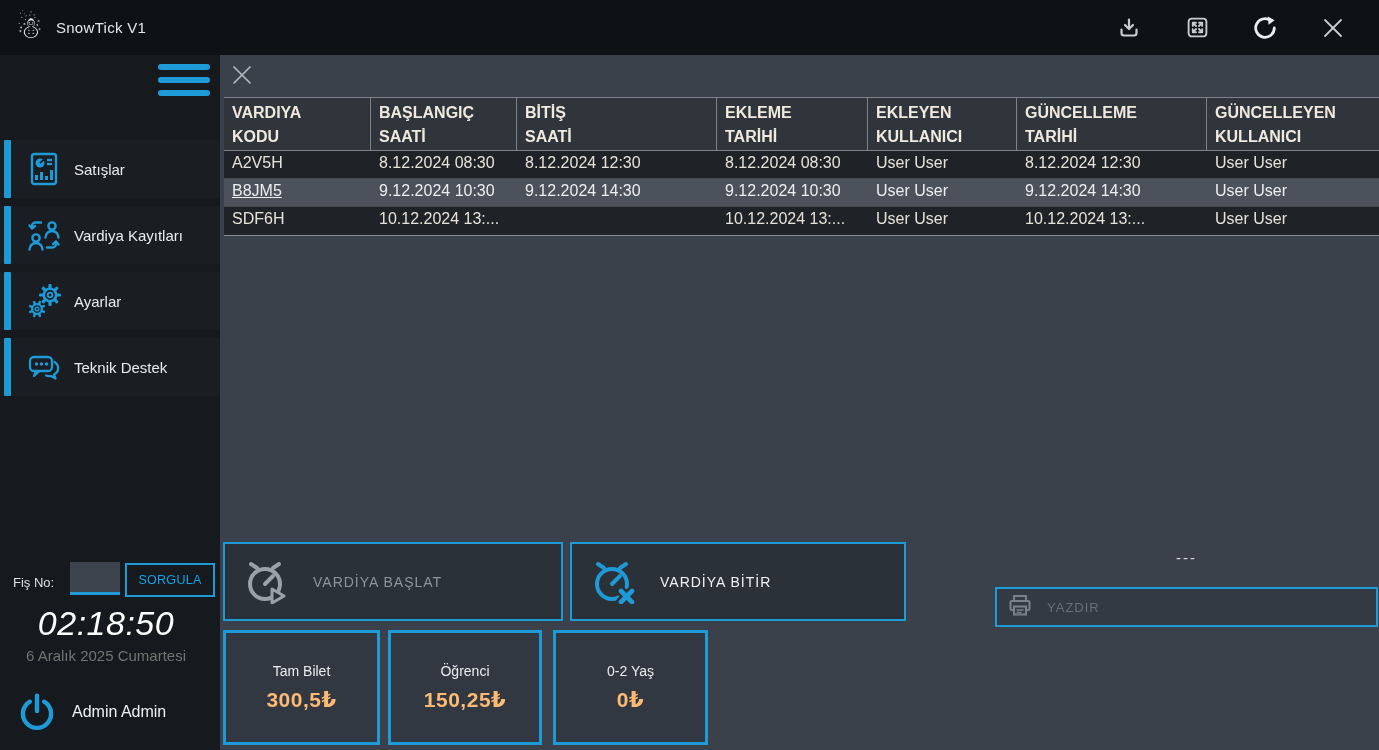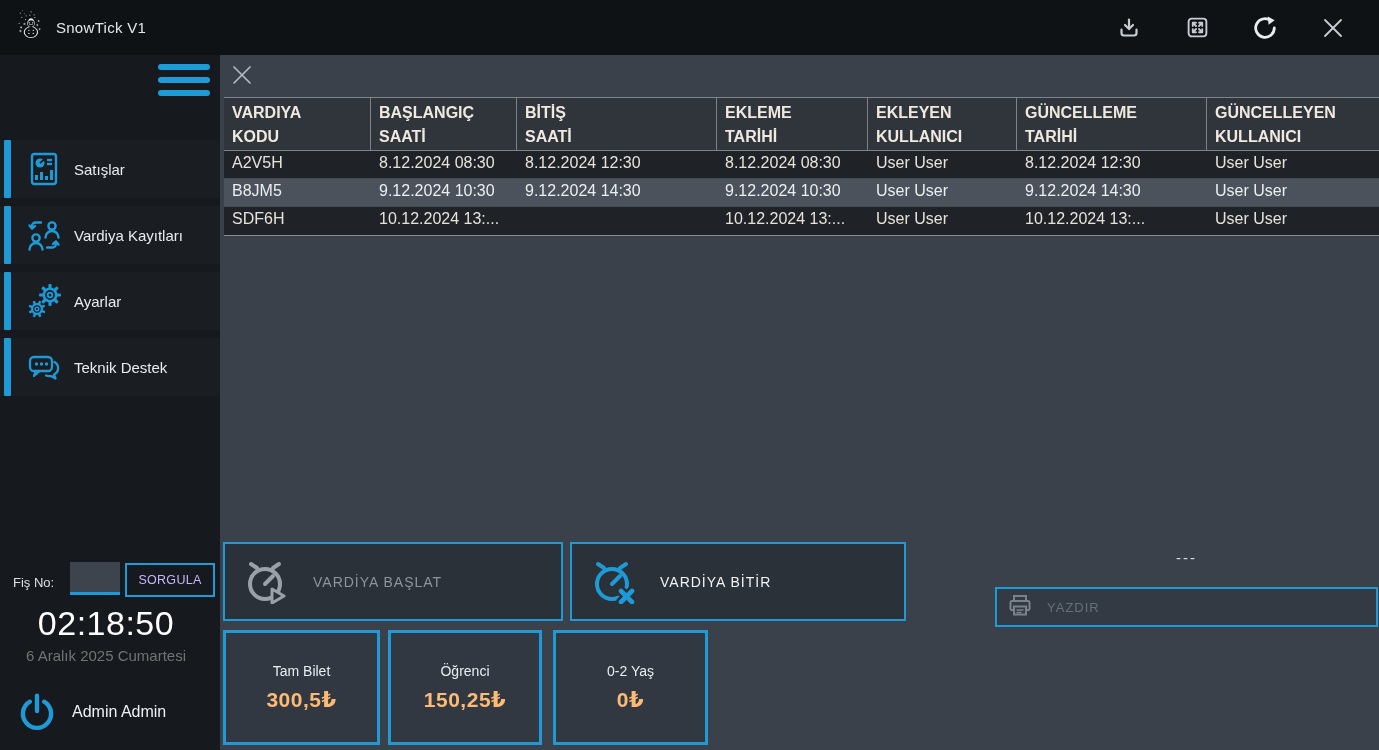--- a/index.html
+++ b/index.html
@@ -29,25 +29,25 @@
   .nav-accent { position:absolute; left:4px; top:0; width:7px; height:58px;
                 background:#1e9ad7; border-radius:1px; }
   .nav-icon { margin-left:26px; width:36px; height:36px; flex:none; }
   .nav-label { margin-left:12px; font-size:15px; color:#e9ecef; white-space:nowrap; }
 
   .fis-label { position:absolute; left:13px; top:520px; font-size:13px; color:#dde1e5; }
   .fis-input { position:absolute; left:70px; top:507px; width:50px; height:33px;
                background:#3e444d; border:none; border-bottom:3px solid #1e9ad7;
                color:#eef1f4; font-size:14px; padding:0 5px; outline:none; }
   .sorgula { position:absolute; left:125px; top:508px; width:90px; height:34px;
-             background:transparent; border:2px solid #1e9ad7; color:#c4b5fd;
+             background:transparent; border:2px solid #1e9ad7; color:#0ea5e9;
              font-size:12.5px; letter-spacing:.3px; cursor:pointer;
              font-family:"Liberation Sans","DejaVu Sans",sans-serif; }
   .clock { position:absolute; left:0; top:549px; width:212px; text-align:center;
-           font-size:34px; color:#ffffff; letter-spacing:.5px; }
+           font-size:34px; color:#ffffff; letter-spacing:.5px;font-style:italic; }
   .date  { position:absolute; left:0; top:592px; width:212px; text-align:center;
            font-size:15px; color:#737373; }
   .user-power { position:absolute; left:16px; top:636px; width:42px; height:42px; cursor:pointer; }
   .user-name  { position:absolute; left:72px; top:648px; font-size:16px; color:#eef1f4; }
 
   
   .main { position:absolute; left:220px; top:55px; width:1159px; height:695px;
           background:#3b414b; overflow:hidden; }
   .tab-close { position:absolute; left:8px; top:6px; width:30px; height:30px;
                color:#b2b8be; cursor:pointer; }
@@ -294,21 +294,21 @@
           <div class="grid-row">
             <div class="gr-cell" style="width: 147px;">A2V5H</div>
             <div class="gr-cell" style="width: 146px;">8.12.2024 08:30</div>
             <div class="gr-cell" style="width: 200px;">8.12.2024 12:30</div>
             <div class="gr-cell" style="width: 151px;">8.12.2024 08:30</div>
             <div class="gr-cell" style="width: 149px;">User User</div>
             <div class="gr-cell" style="width: 190px;">8.12.2024 12:30</div>
             <div class="gr-cell" style="width: 214px;">User User</div>
           </div>
           <div class="grid-row selected">
-            <div class="gr-cell" style="width: 147px;">B8JM5</div>
+            <div class="gr-cell" style="width: 147px; text-decoration: underline;">B8JM5</div>
             <div class="gr-cell" style="width: 146px;">9.12.2024 10:30</div>
             <div class="gr-cell" style="width: 200px;">9.12.2024 14:30</div>
             <div class="gr-cell" style="width: 151px;">9.12.2024 10:30</div>
             <div class="gr-cell" style="width: 149px;">User User</div>
             <div class="gr-cell" style="width: 190px;">9.12.2024 14:30</div>
             <div class="gr-cell" style="width: 214px;">User User</div>
           </div>
           <div class="grid-row">
             <div class="gr-cell" style="width: 147px;">SDF6H</div>
             <div class="gr-cell" style="width: 146px;">10.12.2024 13:...</div>

